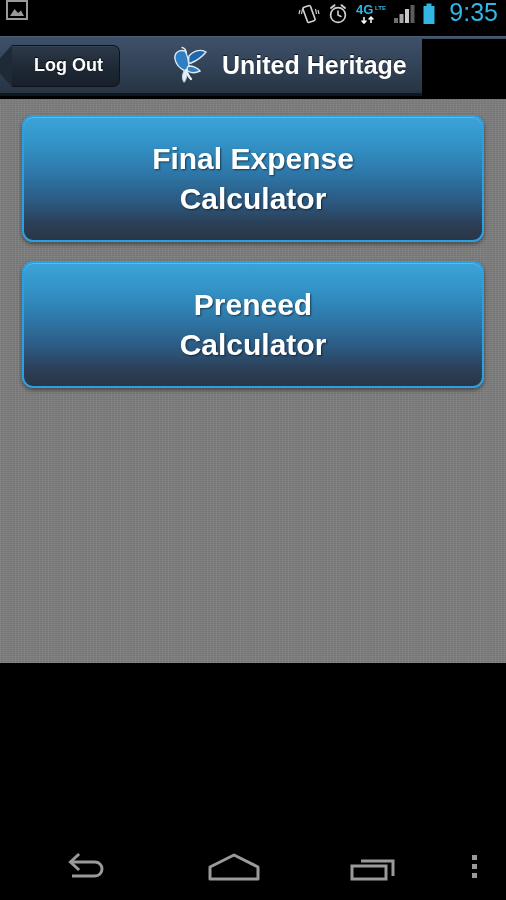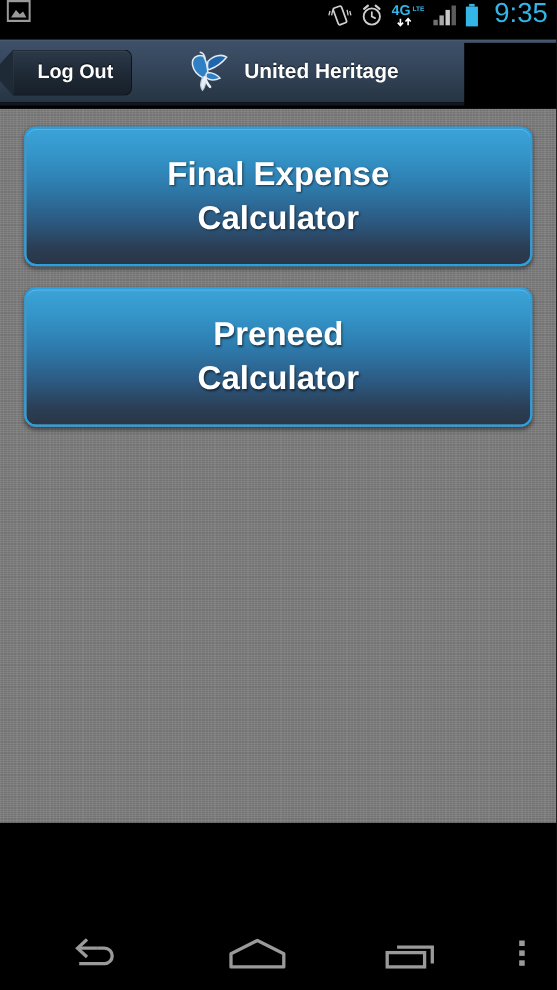--- a/index.html
+++ b/index.html
@@ -118,32 +118,32 @@
     margin-left: 42px;
     width: 52px;
     height: 44px;
     display: flex;
     align-items: center;
     justify-content: center;
   }
   .ab-title {
     margin-left: 8px;
     color: #ffffff;
-    font-size: 19px;
+    font-size: 25px;
     font-weight: bold;
     text-shadow: 0 -1px 1px rgba(0,0,0,0.7);
     white-space: nowrap;
   }
 
   
   .content {
     position: absolute;
     top: 99px; left: 0;
     width: 506px;
-    height: 649px;
+    height: 564px;
     background-color: #7e7e7e;
     background-image:
       repeating-linear-gradient(0deg, rgba(255,255,255,0.045) 0px, rgba(255,255,255,0.045) 1px, rgba(0,0,0,0.05) 1px, rgba(0,0,0,0.05) 2px),
       repeating-linear-gradient(90deg, rgba(255,255,255,0.03) 0px, rgba(255,255,255,0.03) 1px, rgba(0,0,0,0.035) 1px, rgba(0,0,0,0.035) 3px);
     padding: 16px 22px 0 22px;
     box-sizing: border-box;
   }
   .menu-button {
     display: flex;
     align-items: center;

